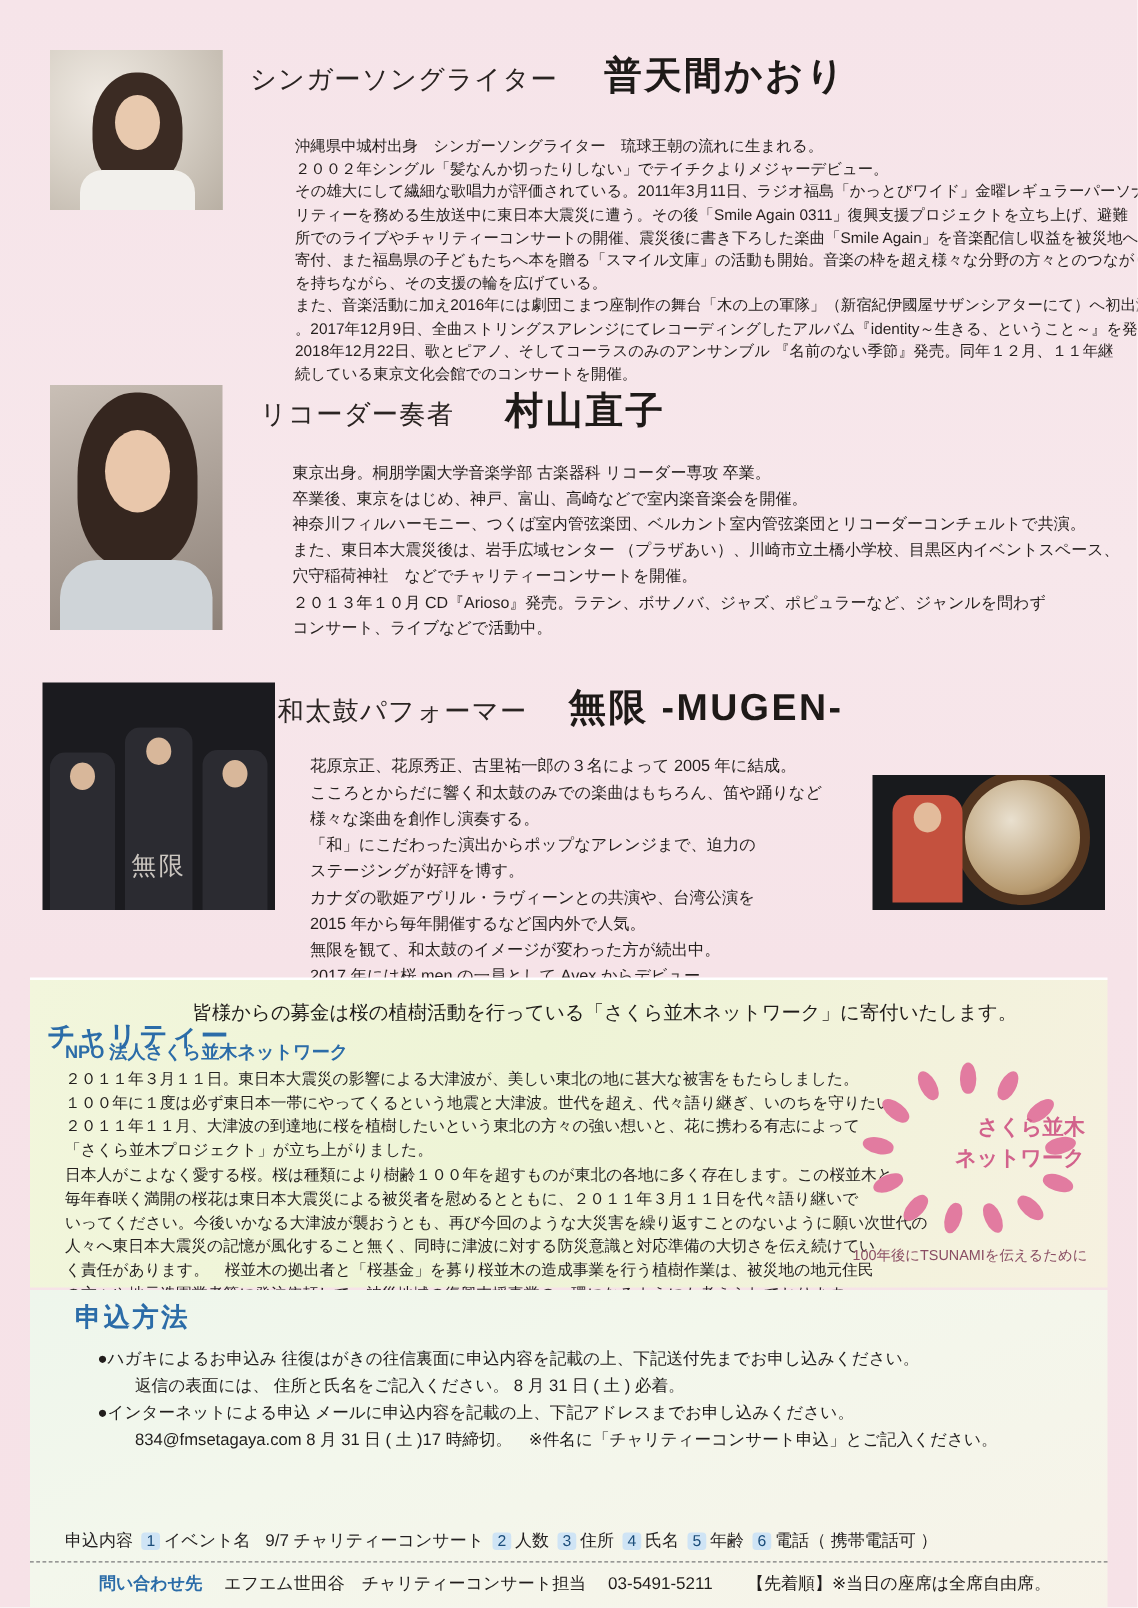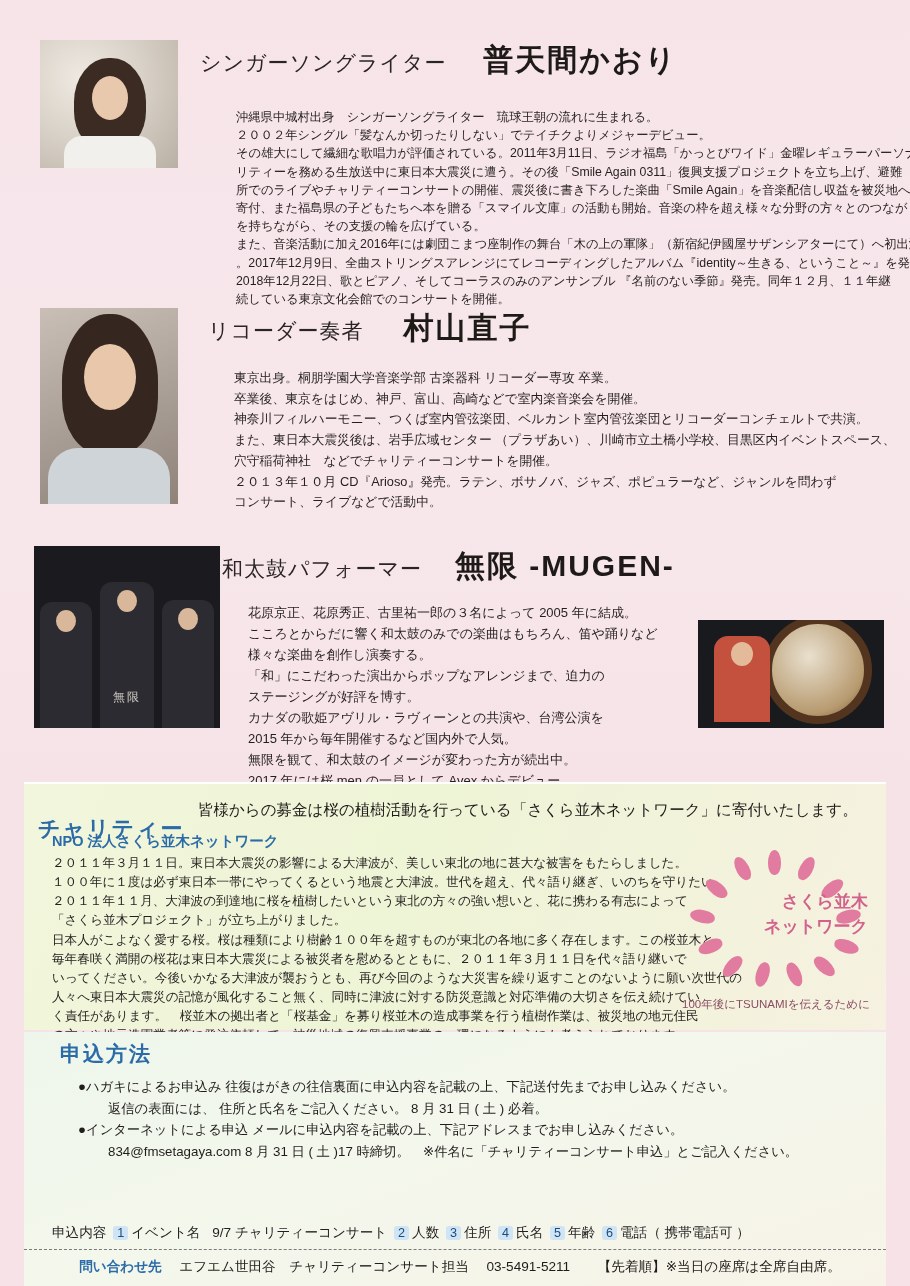--- a/index.html
+++ b/index.html
@@ -35,43 +35,43 @@
   #a1 .bio{position:absolute;left:196px;top:74px;width:690px;}
 
   
   #a2{left:40px;top:300px;width:840px;}
   #a2 .photo{left:0;top:8px;width:138px;height:196px;
     background:linear-gradient(160deg,#c9bfb6,#8e8279);
   }
   #a2 .photo .hair{position:absolute;left:22px;top:6px;width:96px;height:140px;border-radius:48% 48% 40% 40%;background:#35261f;}
   #a2 .photo .face{position:absolute;left:44px;top:36px;width:52px;height:66px;border-radius:50%;background:#e9c7ab;}
   #a2 .photo .body{position:absolute;left:8px;top:140px;width:122px;height:60px;border-radius:30px 30px 0 0;background:#cfd4d8;}
-  #a2 .head{position:absolute;left:168px;top:8px;font-family:Liberation Serif, serif;}
+  #a2 .head{position:absolute;left:168px;top:8px;}
   #a2 .bio{position:absolute;left:194px;top:68px;width:690px;}
 
   
   #a3{left:34px;top:540px;width:850px;}
   #a3 .photo{left:0;top:6px;width:186px;height:182px;background:#1b1b1f;}
   #a3 .photo .f{position:absolute;bottom:0;background:#2b2b31;border-radius:12px 12px 0 0;}
   #a3 .photo .f i{position:absolute;left:50%;top:8px;transform:translateX(-50%);width:20px;height:22px;border-radius:50%;background:#d8b79a;}
-  #a3 .photo .logo{position:absolute;left:50%;bottom:22px;transform:translateX(-50%);color:#e8e2da;font-size:12px;letter-spacing:2px;opacity:.85;}
+  #a3 .photo .logo{position:absolute;left:50%;bottom:22px;transform:translateX(-50%);color:#e8e2da;font-size:20px;letter-spacing:2px;opacity:.85;}
   #a3 .photo2{position:absolute;left:664px;top:80px;width:186px;height:108px;background:#181a1d;overflow:hidden;}
   #a3 .photo2 .drum{position:absolute;right:12px;bottom:4px;width:92px;height:92px;border-radius:50%;background:radial-gradient(circle at 40% 35%,#e9e0cf,#b79a6f 70%,#6d4f2e 100%);border:8px solid #53351f;}
   #a3 .photo2 .pl{position:absolute;left:16px;bottom:6px;width:56px;height:86px;background:#c4513e;border-radius:14px 14px 0 0;}
   #a3 .photo2 .pl i{position:absolute;left:50%;top:6px;transform:translateX(-50%);width:22px;height:24px;border-radius:50%;background:#e3bb9b;}
   #a3 .head{position:absolute;left:188px;top:6px;}
   #a3 .bio{position:absolute;left:214px;top:62px;width:440px;font-size:13px;line-height:1.62;}
 
   
   #charity{position:absolute;left:24px;top:782px;width:862px;height:246px;
     background:linear-gradient(110deg,#f2f6dc 0%,#eef4d6 45%,#f6f1e0 100%);
     border-top:2px solid #fff;
   }
   #charity .ttl{position:absolute;left:14px;top:10px;font-size:22px;font-weight:bold;color:#2b6ca8;letter-spacing:2px;margin-top:20px;}
-  #charity .ttl-sub{position:absolute;left:130px;top:16px;font-size:15.5px;color:#1f1b19;margin-left:44px;}
+  #charity .ttl-sub{position:absolute;left:130px;top:16px;font-size:15.5px;color:#1f1b19;}
   #charity .npo{position:absolute;left:28px;top:48px;font-size:14.5px;font-weight:bold;color:#2b6ca8;}
   #charity .body{position:absolute;left:28px;top:70px;width:640px;font-size:12.6px;line-height:1.52;color:#231f1e;}
   #charity .body div{white-space:nowrap;}
   #logo{position:absolute;right:18px;top:62px;width:186px;height:172px;}
   #logo .ring{position:absolute;left:10px;top:4px;width:166px;height:124px;border:0;}
   #logo .pp{position:absolute;width:13px;height:25px;background:#e27ba0;border-radius:50% 50% 45% 45%;}
   #logo .ctext{position:absolute;left:0;right:0;top:44px;text-align:right;color:#d2628c;font-size:17px;font-weight:bold;line-height:1.45;}
   #logo .caption{position:absolute;left:-6px;bottom:6px;width:200px;text-align:center;font-size:11.5px;color:#8a4d63;}
 
   

